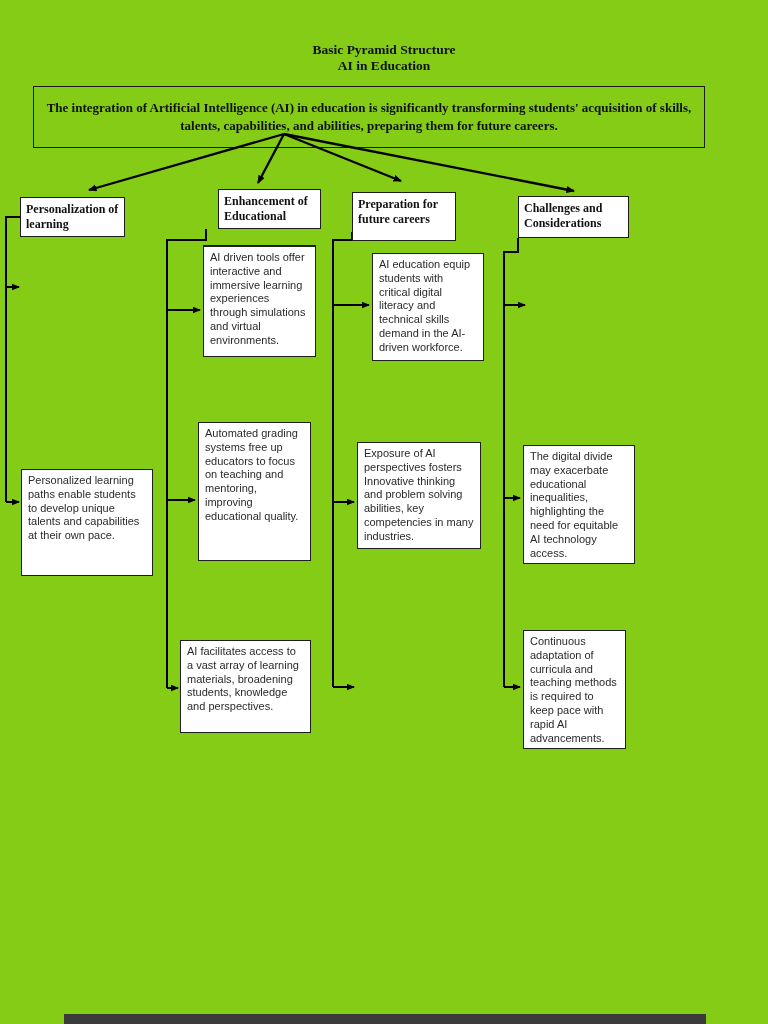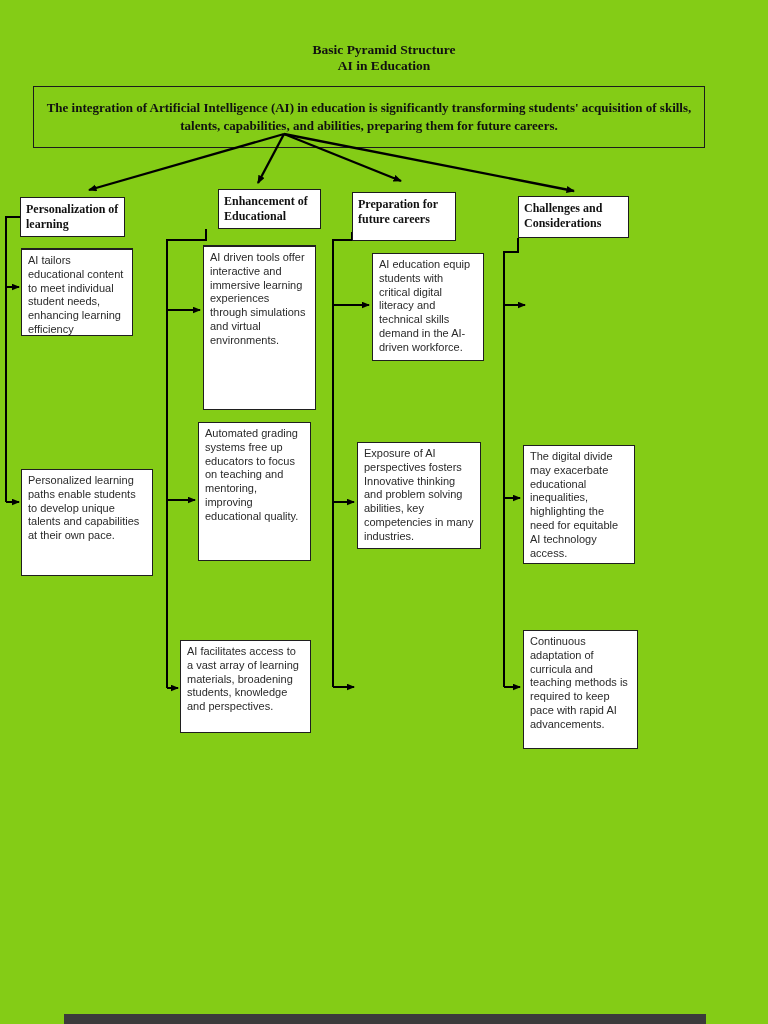--- a/index.html
+++ b/index.html
@@ -83,45 +83,42 @@
   <div class="hdr" style="left:206px;top:189px;width:103px;height:40px;margin-left:12px;">
     <span>Enhancement of Educational</span>
   </div>
   <div class="hdr" style="left:352px;top:192px;width:104px;height:49px;">
     <span>Preparation for future careers</span>
   </div>
   <div class="hdr" style="left:518px;top:196px;width:111px;height:42px;">
     <span>Challenges and Considerations</span>
   </div>
 
-  <div class="cbox" style="left:21px;top:248px;width:112px;height:88px;border-top-width:2.5px;">
-    <span>AI tailors educational content to meet individual student needs, enhancing learning efficiency</span>
-  </div>
   <div class="cbox" style="left:21px;top:433px;width:132px;height:107px;margin-top:36px;">
     <span>Personalized learning paths enable students to develop unique talents and capabilities at their own pace.</span>
   </div>
 
-  <div class="cbox" style="left:203px;top:245px;width:113px;height:165px;border-top-width:2.5px;">
+  <div class="cbox" style="left:203px;top:245px;width:113px;height:112px;border-top-width:2.5px;">
     <span>AI driven tools offer interactive and immersive learning experiences through simulations and virtual environments.</span>
   </div>
   <div class="cbox" style="left:198px;top:422px;width:113px;height:139px;">
     <span>Automated grading systems free up educators to focus on teaching and mentoring, improving educational quality.</span>
   </div>
   <div class="cbox" style="left:180px;top:640px;width:131px;height:93px;">
     <span>AI facilitates access to a vast array of learning materials, broadening students, knowledge and perspectives.</span>
   </div>
 
   <div class="cbox" style="left:372px;top:253px;width:112px;height:108px;">
     <span>AI education equip students with critical digital literacy and technical skills demand in the AI-driven workforce.</span>
   </div>
   <div class="cbox" style="left:357px;top:442px;width:124px;height:107px;">
     <span>Exposure of AI perspectives fosters Innovative thinking and problem solving abilities, key competencies in many industries.</span>
   </div>
 
   <div class="cbox" style="left:523px;top:445px;width:112px;height:119px;">
     <span>The digital divide may exacerbate educational inequalities, highlighting the need for equitable AI technology access.</span>
   </div>
-  <div class="cbox" style="left:523px;top:630px;width:115px;height:119px;">
+  <div class="cbox" style="left:523px;top:630px;width:103px;height:119px;">
     <span>Continuous adaptation of curricula and teaching methods is required to keep pace with rapid AI advancements.</span>
   </div>
 
   <div class="next-page-edge"></div>
 </div>
 
 </body></html>

